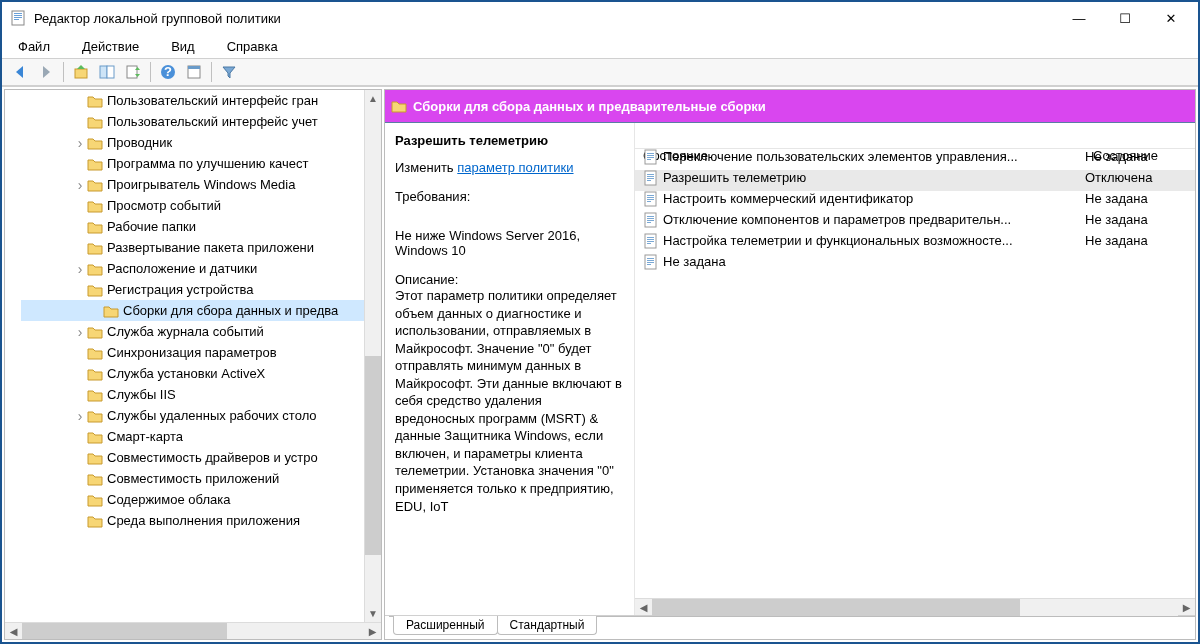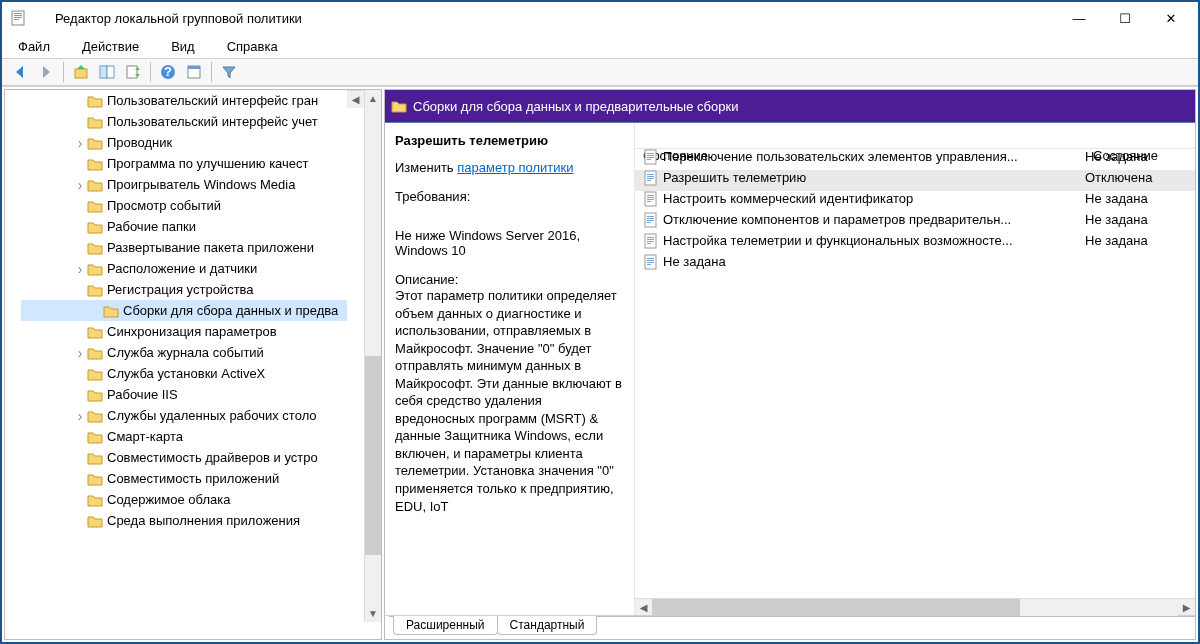--- a/index.html
+++ b/index.html
@@ -1,37 +1,37 @@
 <!DOCTYPE html>
 <html><head>
 <meta charset="utf-8">
 <style>
 * { box-sizing: border-box; margin: 0; padding: 0; font-family: "Segoe UI", Tahoma, sans-serif; font-size: 13px; }
 body { background: #fff; width: 1200px; height: 644px; border: 2px solid #1a5490; display: flex; flex-direction: column; overflow: hidden; }
-.titlebar { height: 32px; display: flex; align-items: center; padding: 0 4px 0 8px; background: #fff; gap: 21px; }
+.titlebar { height: 32px; display: flex; align-items: center; padding: 0 4px 0 8px; background: #fff; }
 .titlebar .app-icon { width: 16px; height: 16px; margin-right: 8px; }
 .titlebar .title { flex: 1; font-size: 13px; }
 .win-controls { display: flex; }
 .win-btn { width: 46px; height: 30px; display: flex; align-items: center; justify-content: center; font-family: "Segoe UI Symbol", sans-serif; font-size: 10px; }
 .menubar { height: 24px; display: flex; align-items: center; padding: 0 6px; gap: 12px; }
 .menubar span { padding: 3px 10px; }
 .toolbar { height: 28px; border-top: 1px solid #d0d0d0; border-bottom: 1px solid #d0d0d0; display: flex; align-items: center; padding: 0 6px; gap: 2px; background: #f7f7f7; }
 .tb-btn { width: 24px; height: 24px; display: flex; align-items: center; justify-content: center; }
 .tb-sep { width: 1px; height: 20px; background: #c0c0c0; margin: 0 3px; }
 .content { flex: 1; display: flex; border-top: 1px solid #d0d0d0; min-height: 0; }
-.tree-pane { width: 378px; border: 1px solid #bcbcbc; margin: 2px; overflow: hidden; display: flex; flex-direction: row; position: relative; background:#fff;}
+.tree-pane { width: 378px; border: 1px solid #bcbcbc; margin: 2px; overflow: hidden; display: flex; flex-direction: column; position: relative; background:#fff;}
 .tree-scroll { flex:1; overflow:hidden; }
 .tree-item { height: 21px; display: flex; align-items: center; padding-left: 82px; white-space: nowrap; overflow: hidden; cursor: default;}
 .tree-item.exp { padding-left: 68px; }
 .tree-item.exp::before { content: "›"; width: 14px; color: #888; font-size: 14px; display:inline-block; text-align:center;}
 .tree-item .folder-ico { width:16px; height:14px; margin-right: 4px; flex-shrink:0; }
 .tree-item.sel { background: #cfe8ff; margin-left: 16px; }
 .tree-item.sel span { }
 .right-pane { flex:1; border: 1px solid #bcbcbc; margin: 2px 2px 2px 0; display:flex; flex-direction: column; min-width:0; background:#fff;}
-.right-header { background: #4c1d95; height: 24px; display: flex; align-items: center; padding: 16px 6px; color: #fff; font-size:13px; border-bottom:1px solid #5a7da3;}
+.right-header { background: #d946ef; height: 24px; display: flex; align-items: center; padding: 16px 6px; color: #fff; font-size:13px; border-bottom:1px solid #5a7da3;font-weight:bold;}
 .right-header .folder-ico { margin-right: 6px; }
 .right-body { flex:1; display:flex; min-height:0; }
 .detail-pane { width: 250px; padding: 10px 10px 0 10px; border-right: 1px solid #e6e6e6; overflow:hidden; position:relative;}
 .detail-pane .setting-name { font-weight: bold; margin-bottom: 12px; }
 .detail-pane .edit-line { margin-bottom: 14px; }
 .detail-pane a { color: #0066cc; text-decoration: underline; }
 .detail-pane .req-label { margin-bottom: 0; }
 .detail-pane .req-text { margin-bottom: 14px; margin-top: 24px; }
 .detail-pane .desc-label { }
 .detail-pane .desc-text { line-height: 1.35; }
@@ -230,51 +230,51 @@
           <span>Регистрация устройства</span>
         </div>
         <div class="tree-item sel">
           <span class="folder-ico">
             <svg width="16" height="14">
               <path d="M1 3 L6 3 L8 5 L15 5 L15 13 L1 13 Z" fill="#f7d675" stroke="#c89a2e"></path>
             </svg>
           </span>
           <span>Сборки для сбора данных и предва</span>
         </div>
+        <div class="tree-item exp">
+          <span class="folder-ico">
+            <svg width="16" height="14">
+              <path d="M1 3 L6 3 L8 5 L15 5 L15 13 L1 13 Z" fill="#f7d675" stroke="#c89a2e"></path>
+            </svg>
+          </span>
+          <span>Служба журнала событий</span>
+        </div>
         <div class="tree-item">
           <span class="folder-ico">
             <svg width="16" height="14">
               <path d="M1 3 L6 3 L8 5 L15 5 L15 13 L1 13 Z" fill="#f7d675" stroke="#c89a2e"></path>
             </svg>
           </span>
           <span>Синхронизация параметров</span>
         </div>
-        <div class="tree-item exp">
-          <span class="folder-ico">
-            <svg width="16" height="14">
-              <path d="M1 3 L6 3 L8 5 L15 5 L15 13 L1 13 Z" fill="#f7d675" stroke="#c89a2e"></path>
-            </svg>
-          </span>
-          <span>Служба журнала событий</span>
-        </div>
         <div class="tree-item">
           <span class="folder-ico">
             <svg width="16" height="14">
               <path d="M1 3 L6 3 L8 5 L15 5 L15 13 L1 13 Z" fill="#f7d675" stroke="#c89a2e"></path>
             </svg>
           </span>
           <span>Служба установки ActiveX</span>
         </div>
         <div class="tree-item">
           <span class="folder-ico">
             <svg width="16" height="14">
               <path d="M1 3 L6 3 L8 5 L15 5 L15 13 L1 13 Z" fill="#f7d675" stroke="#c89a2e"></path>
             </svg>
           </span>
-          <span>Рабочие IIS</span>
+          <span>Службы IIS</span>
         </div>
         <div class="tree-item exp">
           <span class="folder-ico">
             <svg width="16" height="14">
               <path d="M1 3 L6 3 L8 5 L15 5 L15 13 L1 13 Z" fill="#f7d675" stroke="#c89a2e"></path>
             </svg>
           </span>
           <span>Службы удаленных рабочих столо</span>
         </div>
         <div class="tree-item">

